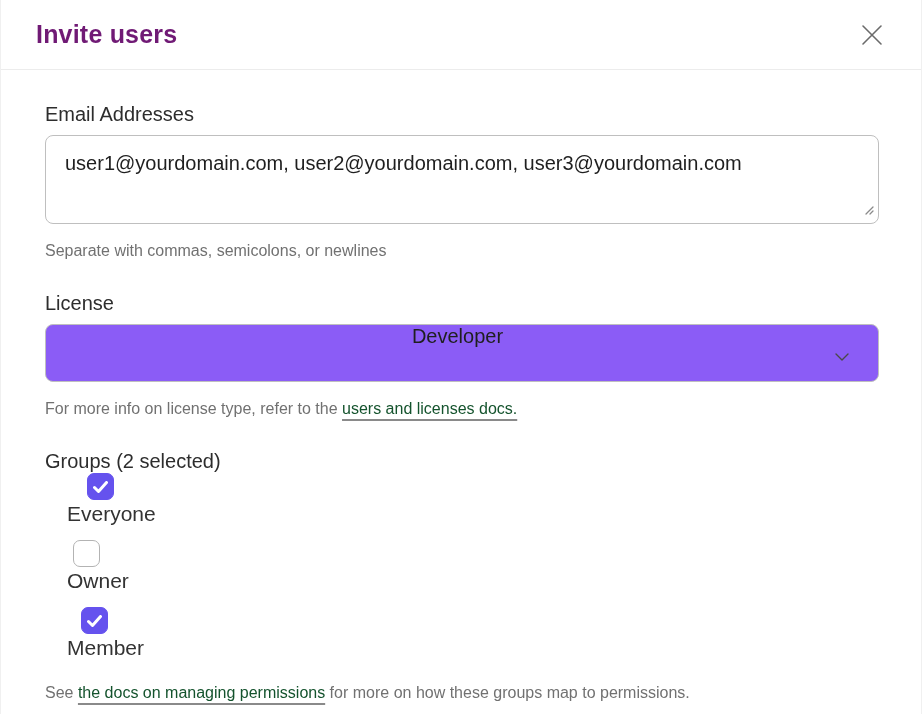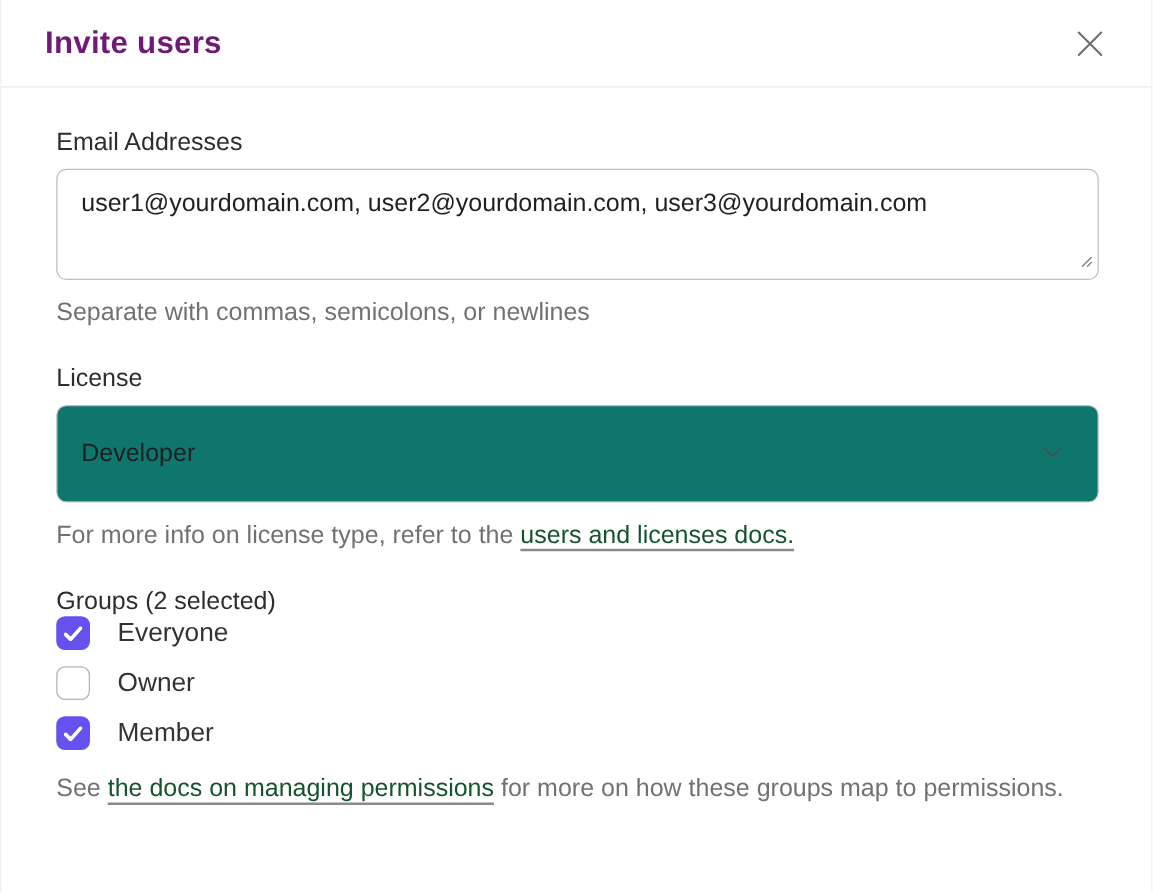--- a/index.html
+++ b/index.html
@@ -61,47 +61,47 @@
     font-size:20px;line-height:29px;color:var(--text-dark);
     resize:none;outline:none;display:block;
     background:#fff;
   }
   .textarea-wrap{position:relative;width:834px;}
   .resize-handle{
     position:absolute;right:5px;bottom:5px;
     pointer-events:none;
   }
   .helper{
-    font-size:20px;line-height:29px;color:var(--text-muted);
+    font-size:16px;line-height:29px;color:var(--text-muted);
     margin-top:12px;
   }
   .section{margin-top:27px;}
   .select-box{
-    width:834px;height:78px;
+    width:834px;height:58px;
     border:1px solid var(--border-input);
     border-radius:8px;
     display:flex;align-items:center;
     padding:0 28px 0 19px;
-    cursor:pointer;background:#0f766e;
+    cursor:pointer;background:#8b5cf6;flex-direction:column;
   }
   .select-value{font-size:20px;color:var(--text-dark);}
   .select-box .chevron{margin-left:auto;}
   .helper-link{
     color:#14532d;font-weight:400;
     text-decoration:underline;
     text-decoration-color:#8a8a8a;
     text-underline-offset:5px;
     text-decoration-thickness:1.5px;
     cursor:pointer;
   }
   
   .groups-label{margin-bottom:0;}
   .check-row{
     display:flex;align-items:center;
-    margin-bottom:13px;cursor:pointer;width:max-content;
+    margin-bottom:13px;cursor:pointer;width:max-content;flex-direction:column;
   }
   .checkbox{
     width:27px;height:27px;flex:0 0 27px;
     border:1.5px solid #b3b3b3;border-radius:7px;
     background:#fff;
     display:flex;align-items:center;justify-content:center;
   }
   .checkbox.checked{background:var(--accent);border-color:var(--accent);}
   .checkbox .tick{display:none;}
   .checkbox.checked .tick{display:block;}

